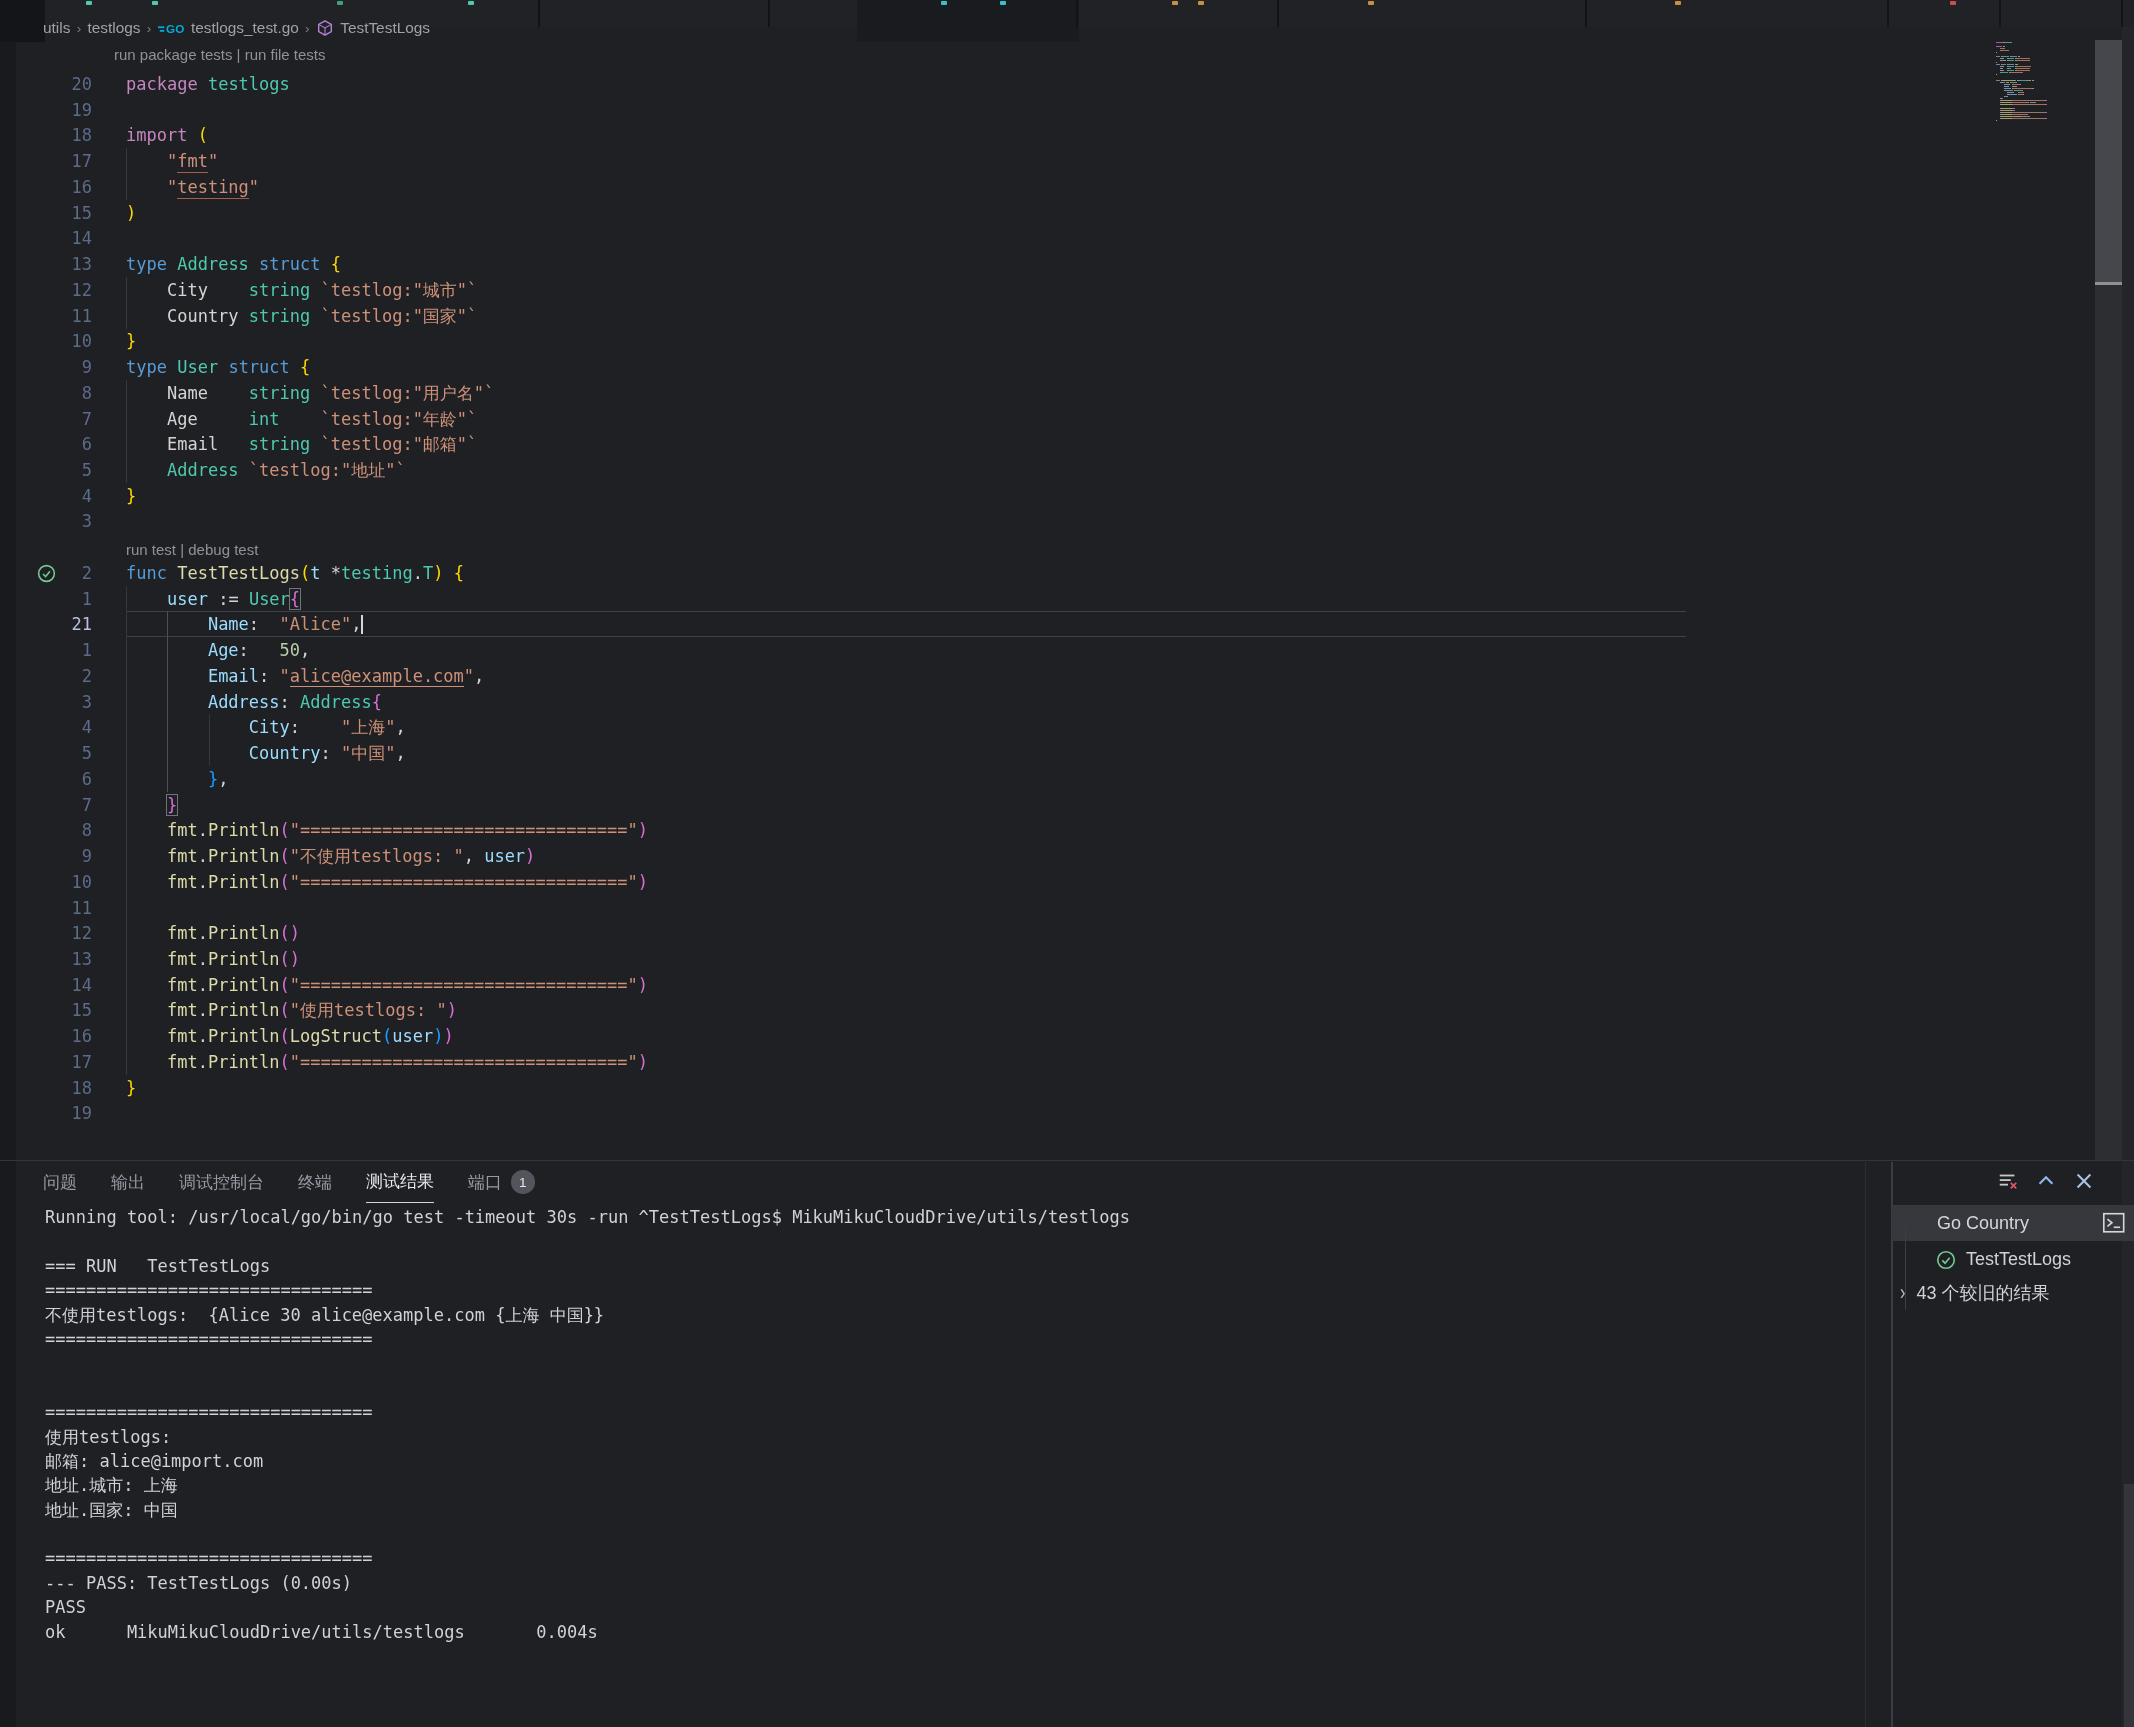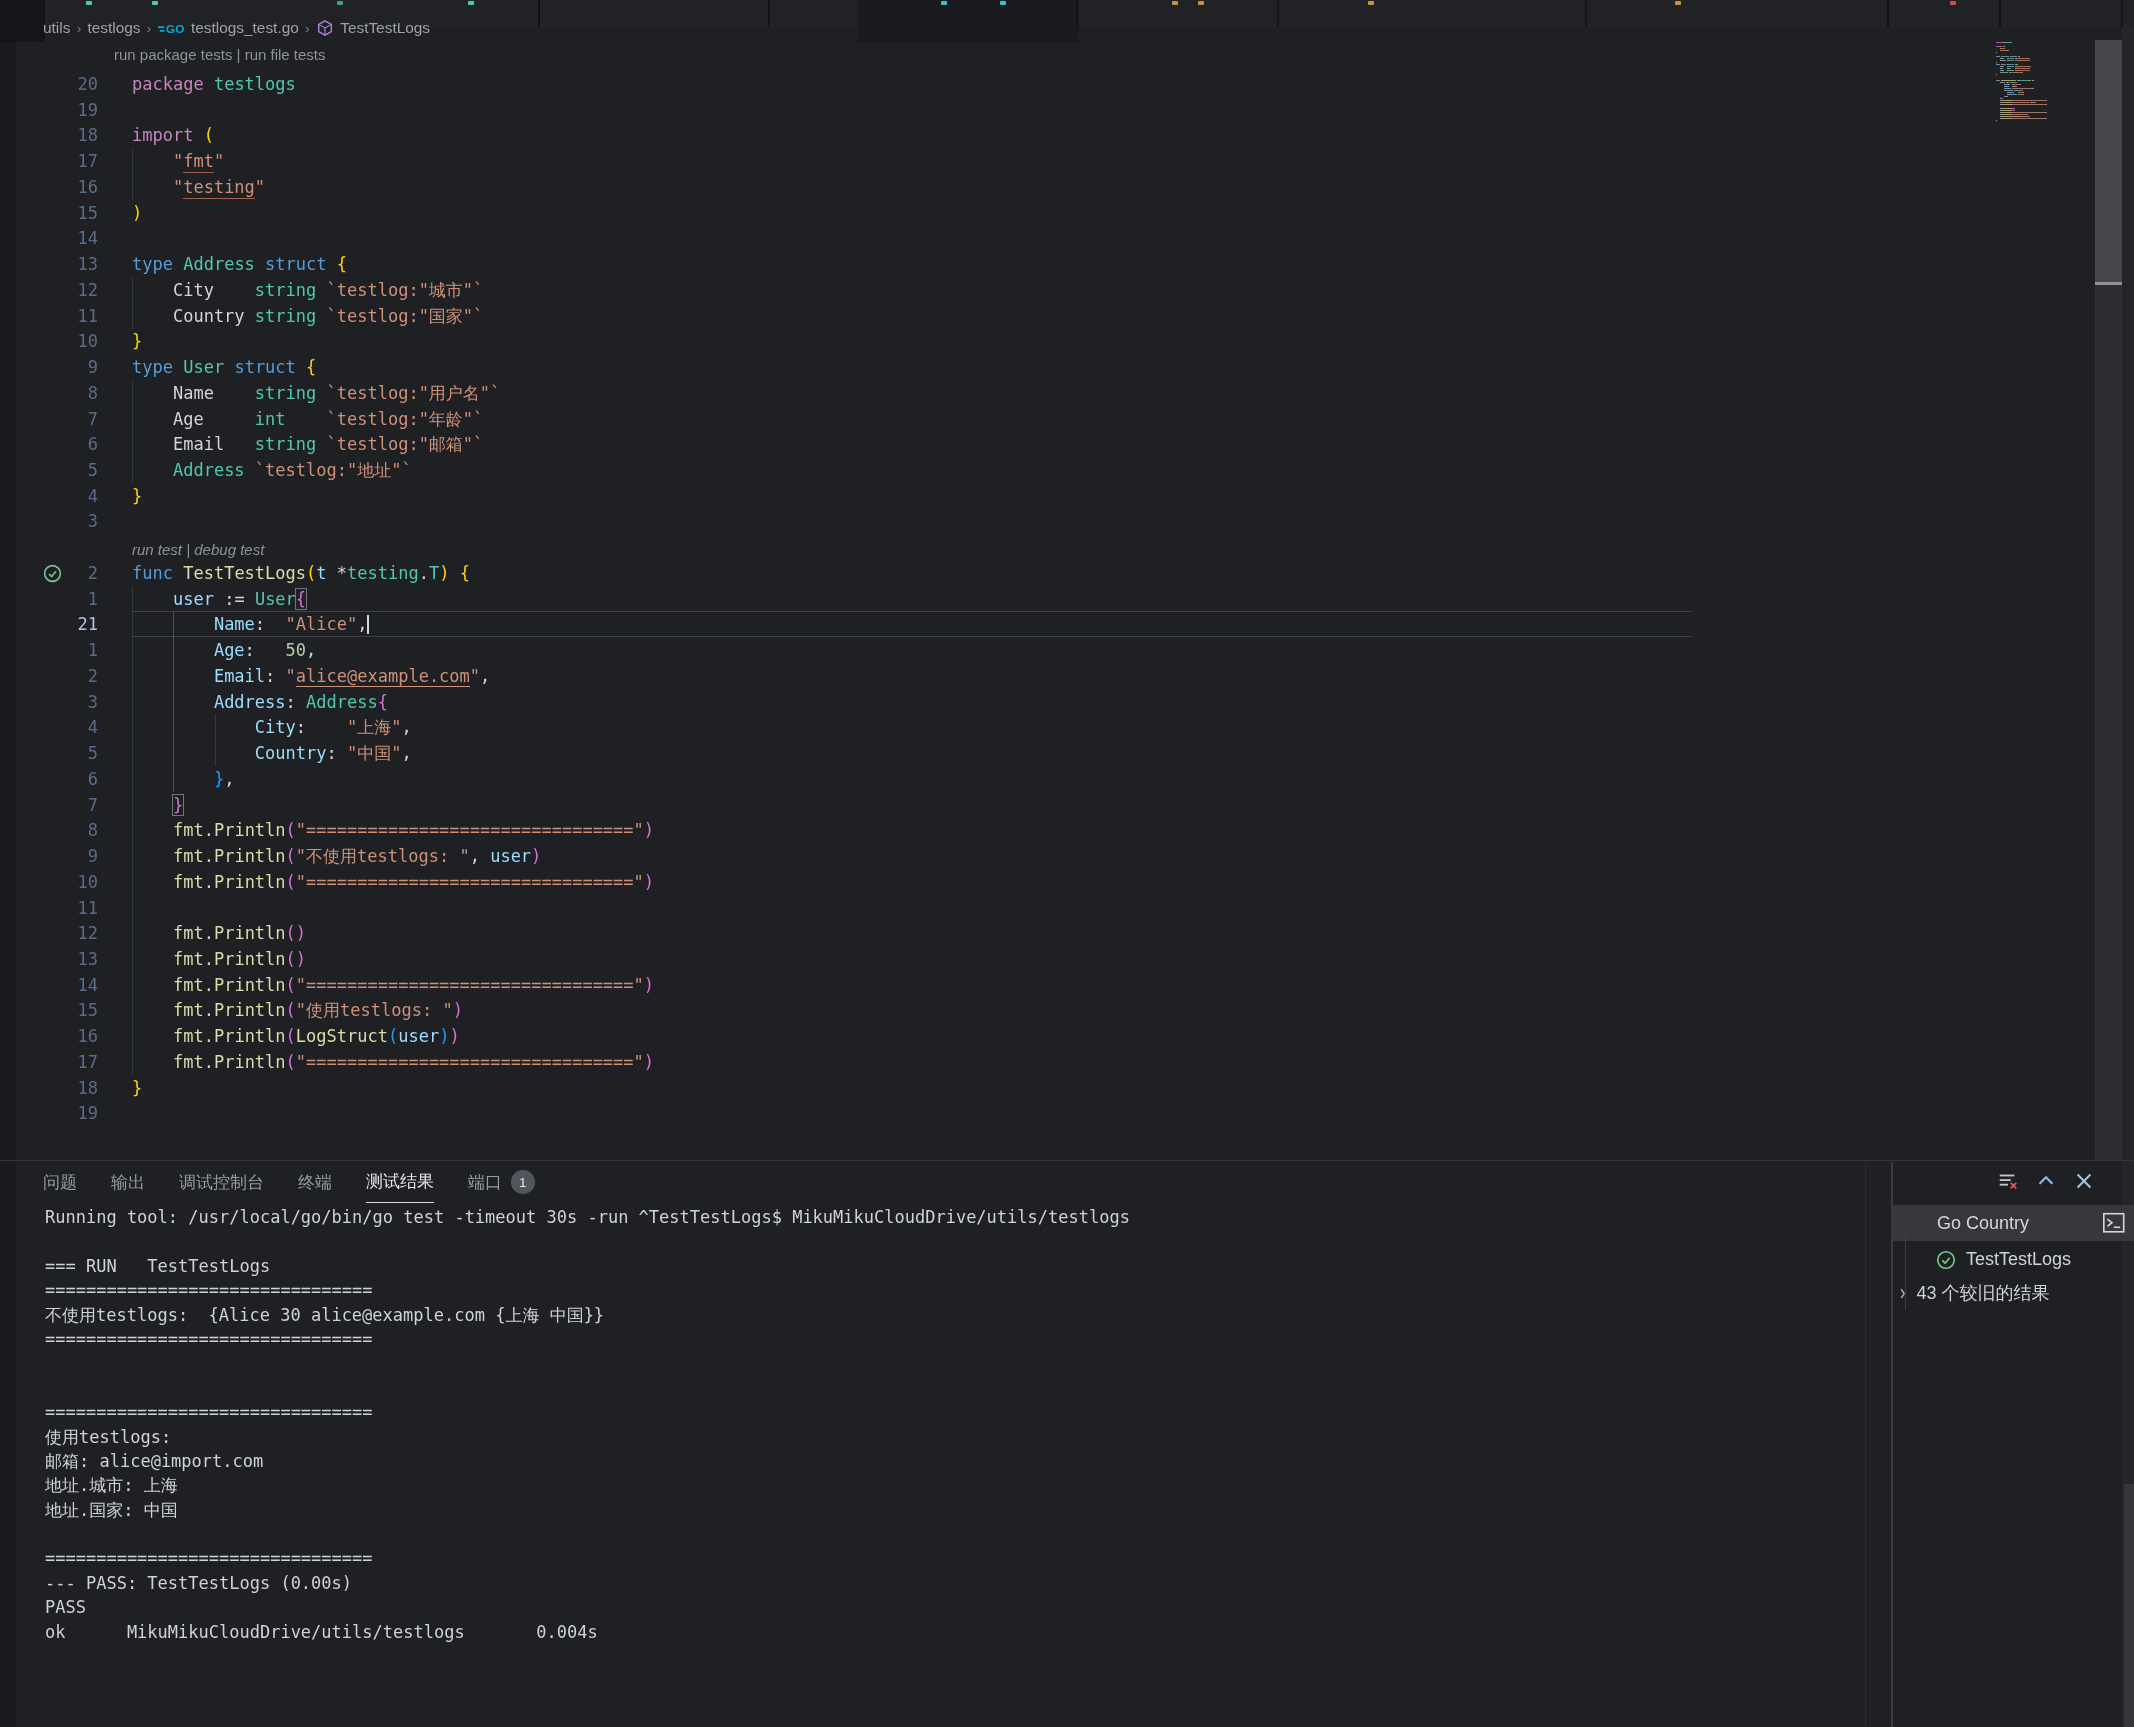--- a/index.html
+++ b/index.html
@@ -14,21 +14,21 @@
   #leftstrip{position:absolute;left:0;top:42px;width:16.3px;height:1686px;background:#191a1d;}
   
   #breadcrumb{position:absolute;left:43px;top:16.3px;height:23.5px;display:flex;align-items:center;
               font-size:15.4px;color:#9fa2a8;gap:6.3px;}
   #breadcrumb .bsep{color:#7b7e84;font-size:13.6px;}
   #breadcrumb .bitem{cursor:pointer;}
   
   #editor{position:absolute;left:0;top:42px;width:2135px;height:1120px;}
   .lens{position:absolute;left:114px;font-size:15px;color:#8f9296;cursor:pointer;}
   #codelens-top{top:3.6px;}
-  .code-row{position:absolute;left:18px;width:1716px;height:26px;line-height:26px;
+  .code-row{position:absolute;left:12px;width:1716px;height:26px;line-height:26px;
             font-family:"DejaVu Sans Mono",monospace;font-size:17px;white-space:pre;}
   .code-row .num{position:absolute;left:0;top:0;width:80px;text-align:right;color:#5b6b88;}
   .code-row.cur .num{color:#b4c2da;}
   .code-row .content{position:absolute;left:114px;top:0;white-space:pre;}
   .code-row .guide{position:absolute;top:0;width:0.9px;height:26px;background:#34373e;}
   .code-row .guide.hi{background:#4a4f59;}
   .curline-border{position:absolute;left:114px;right:42px;top:0;height:26px;
                   border-top:0.9px solid #3e4148;border-bottom:0.9px solid #3e4148;box-sizing:border-box;}
   .gutter-check{position:absolute;left:23.5px;top:2.7px;}
   .kp{color:#C586C0}.kb{color:#569CD6}.ty{color:#4EC9B0}.fn{color:#DCDCAA}.vr{color:#9CDCFE}
@@ -143,21 +143,21 @@
         <div class="code-row" style="top: 235px;"><div class="guide" style="left: 114px;"></div><span class="num">12</span><span class="content"><span class="pw">    City</span><span class="pw">    </span><span class="ty">string</span><span class="pw"> </span><span class="st">`testlog:"城市"`</span></span></div>
         <div class="code-row" style="top: 261px;"><div class="guide" style="left: 114px;"></div><span class="num">11</span><span class="content"><span class="pw">    Country</span><span class="pw"> </span><span class="ty">string</span><span class="pw"> </span><span class="st">`testlog:"国家"`</span></span></div>
         <div class="code-row" style="top: 286px;"><span class="num">10</span><span class="content"><span class="bg">}</span></span></div>
         <div class="code-row" style="top: 312px;"><span class="num">9</span><span class="content"><span class="kb">type</span><span class="pw"> </span><span class="ty">User</span><span class="pw"> </span><span class="kb">struct</span><span class="pw"> </span><span class="bg">{</span></span></div>
         <div class="code-row" style="top: 338px;"><div class="guide" style="left: 114px;"></div><span class="num">8</span><span class="content"><span class="pw">    Name</span><span class="pw">    </span><span class="ty">string</span><span class="pw"> </span><span class="st">`testlog:"用户名"`</span></span></div>
         <div class="code-row" style="top: 364px;"><div class="guide" style="left: 114px;"></div><span class="num">7</span><span class="content"><span class="pw">    Age</span><span class="pw">     </span><span class="ty">int</span><span class="pw">    </span><span class="st">`testlog:"年龄"`</span></span></div>
         <div class="code-row" style="top: 389px;"><div class="guide" style="left: 114px;"></div><span class="num">6</span><span class="content"><span class="pw">    Email</span><span class="pw">   </span><span class="ty">string</span><span class="pw"> </span><span class="st">`testlog:"邮箱"`</span></span></div>
         <div class="code-row" style="top: 415px;"><div class="guide" style="left: 114px;"></div><span class="num">5</span><span class="content"><span class="pw">    </span><span class="ty">Address</span><span class="pw"> </span><span class="st">`testlog:"地址"`</span></span></div>
         <div class="code-row" style="top: 441px;"><span class="num">4</span><span class="content"><span class="bg">}</span></span></div>
         <div class="code-row" style="top: 466px;"><span class="num">3</span><span class="content"></span></div>
-        <div class="code-row" style="top: 492px; font-style: italic;"><div class="lens" style="top: 2.7px; position: absolute; left: 114px; font-family: &quot;Liberation Sans&quot;, sans-serif;">run test | debug test</div></div>
+        <div class="code-row" style="top: 492px;"><div class="lens" style="top: 2.7px; position: absolute; left: 114px; font-family: &quot;Liberation Sans&quot;, sans-serif;">run test | debug test</div></div>
         <div class="code-row" style="top: 518px;"><span class="num">2</span><span class="gutter-check"><svg width="21" height="21" viewBox="0 0 24 24">
               <circle cx="12" cy="12" r="9" fill="none" stroke="#73C991" stroke-width="1.8"></circle>
               <polyline points="8,12.5 11,15.5 16,9.5" fill="none" stroke="#73C991" stroke-width="1.8"></polyline>
             </svg></span><span class="content"><span class="kb">func</span><span class="pw"> </span><span class="fn">TestTestLogs</span><span class="bg">(</span><span class="vr">t</span><span class="pw"> </span><span class="pw">*</span><span class="ty">testing</span><span class="pw">.</span><span class="ty">T</span><span class="bg">)</span><span class="pw"> </span><span class="bg">{</span></span></div>
         <div class="code-row" style="top: 544px;"><div class="guide" style="left: 114px;"></div><span class="num">1</span><span class="content"><span class="pw">    </span><span class="vr">user</span><span class="pw"> </span><span class="pw">:=</span><span class="pw"> </span><span class="ty">User</span><span class="bp bx">{</span></span></div>
         <div class="code-row cur" style="top: 569px;"><div class="curline-border"></div><div class="guide" style="left: 114px;"></div><div class="guide hi" style="left: 155px;"></div><span class="num">21</span><span class="content"><span class="pw">        </span><span class="vr">Name</span><span class="pw">:</span><span class="pw">  </span><span class="st">"Alice"</span><span class="pw">,</span><span class="cursor"></span></span></div>
         <div class="code-row" style="top: 595px;"><div class="guide" style="left: 114px;"></div><div class="guide hi" style="left: 155px;"></div><span class="num">1</span><span class="content"><span class="pw">        </span><span class="vr">Age</span><span class="pw">:</span><span class="pw">   </span><span class="nm">50</span><span class="pw">,</span></span></div>
         <div class="code-row" style="top: 621px;"><div class="guide" style="left: 114px;"></div><div class="guide hi" style="left: 155px;"></div><span class="num">2</span><span class="content"><span class="pw">        </span><span class="vr">Email</span><span class="pw">:</span><span class="pw"> </span><span class="st">"</span><span class="sl">alice@example.com</span><span class="st">"</span><span class="pw">,</span></span></div>
         <div class="code-row" style="top: 647px;"><div class="guide" style="left: 114px;"></div><div class="guide hi" style="left: 155px;"></div><span class="num">3</span><span class="content"><span class="pw">        </span><span class="vr">Address</span><span class="pw">:</span><span class="pw"> </span><span class="ty">Address</span><span class="bp">{</span></span></div>
         <div class="code-row" style="top: 672px;"><div class="guide" style="left: 114px;"></div><div class="guide hi" style="left: 155px;"></div><div class="guide" style="left: 197px;"></div><span class="num">4</span><span class="content"><span class="pw">            </span><span class="vr">City</span><span class="pw">:</span><span class="pw">    </span><span class="st">"上海"</span><span class="pw">,</span></span></div>

